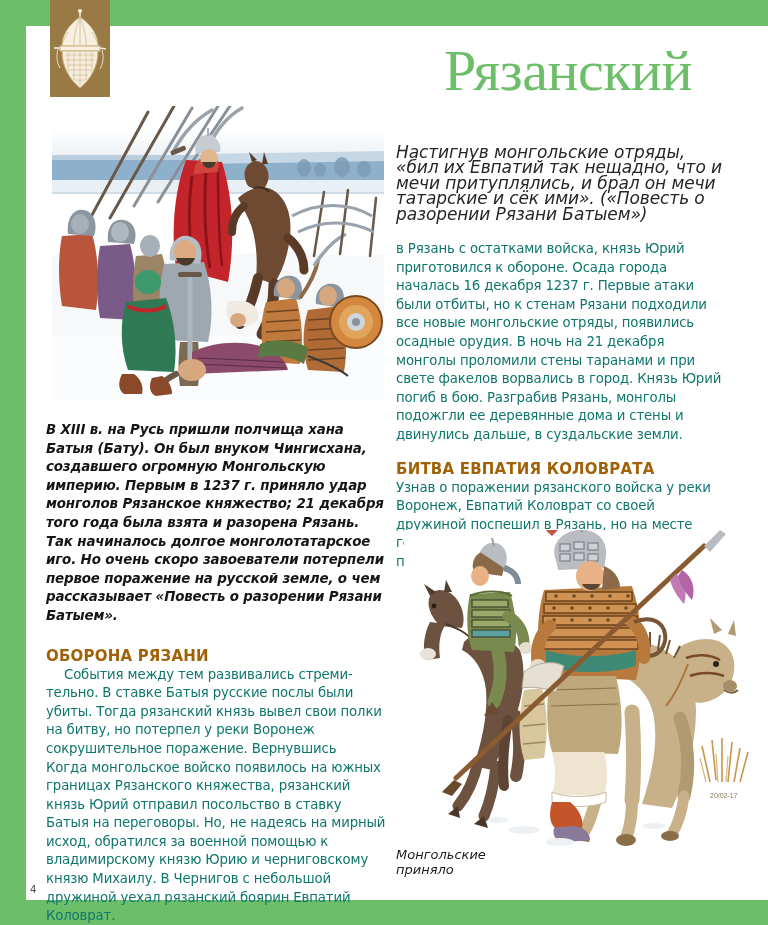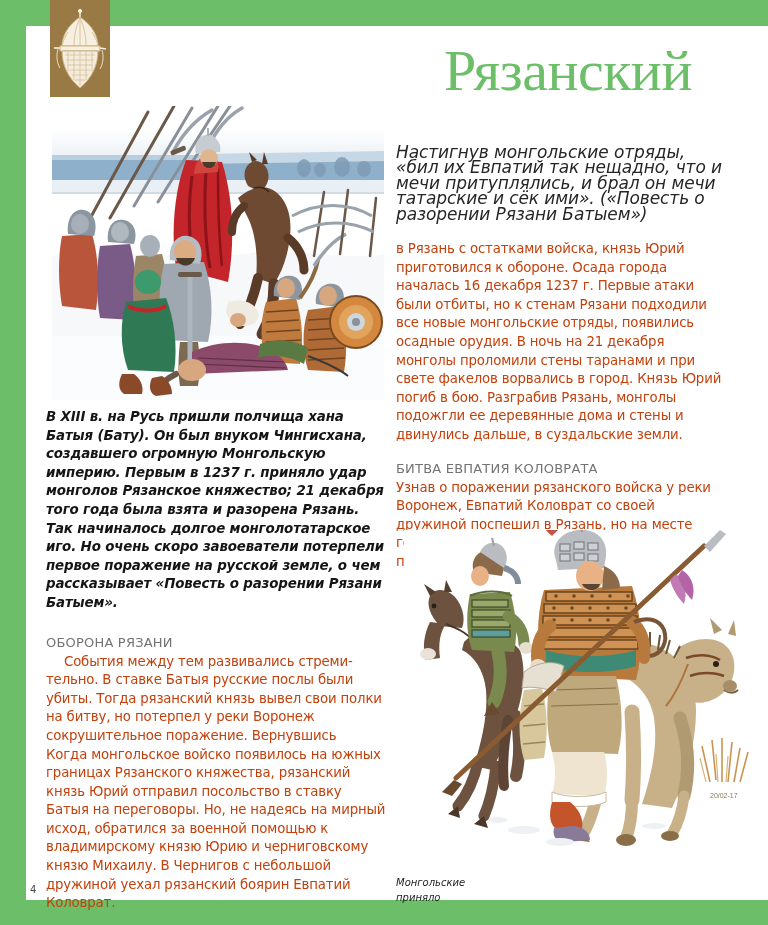--- a/index.html
+++ b/index.html
@@ -68,21 +68,21 @@
     left: 404px; top: 530px;
     width: 360px; height: 318px;
     overflow: hidden;
     background: #ffffff;
     z-index: 4;
   }
 
   
   #col-left {
     position: absolute;
-    left: 46px; top: 408px;
+    left: 46px; top: 421px;
     width: 340px;
   }
   #col-right {
     position: absolute;
     left: 396px; top: 128px;
     width: 330px;
   }
 
   .epigraph {
     font-family: "DejaVu Sans", sans-serif;
@@ -98,55 +98,55 @@
     font-weight: bold;
     font-style: italic;
     font-size: 13.4px;
     line-height: 18.6px;
     color: #151515;
     margin: 0 0 22px 0;
     letter-spacing: -0.15px;
   }
   .sect-head {
     font-family: "DejaVu Sans", sans-serif;
-    font-weight: normal;
-    font-size: 13px;
+    font-weight: bold;
+    font-size: 15px;
     line-height: 16px;
-    color: #737373;
+    color: #a16207;
     letter-spacing: 0.2px;
     margin: 0 0 2px 0;
   }
   .body-text {
     font-family: "DejaVu Sans", sans-serif;
     font-size: 13.3px;
     line-height: 18.6px;
-    color: #c2410c;
+    color: #0f766e;
     margin: 0;
     letter-spacing: -0.15px;
   }
 
   #title {
     position: absolute;
     left: 444px; top: 40px;
     font-family: "Liberation Serif", "DejaVu Serif", serif;
     font-size: 58px;
     line-height: 62px;
     color: #6cbf68;
     letter-spacing: -0.5px;
     white-space: nowrap;
     z-index: 5;
   }
 
   #caption-riders {
     position: absolute;
-    left: 396px; top: 876px;
+    left: 396px; top: 848px;
     width: 180px;
     font-family: "DejaVu Sans", sans-serif;
     font-style: italic;
-    font-size: 10px;
+    font-size: 13px;
     line-height: 14.5px;
     color: #1b1b1b;
     z-index: 7;
   }
 
   #page-number {
     position: absolute;
     left: 30px; top: 884px;
     font-family: "DejaVu Sans", sans-serif;
     font-size: 10px;

